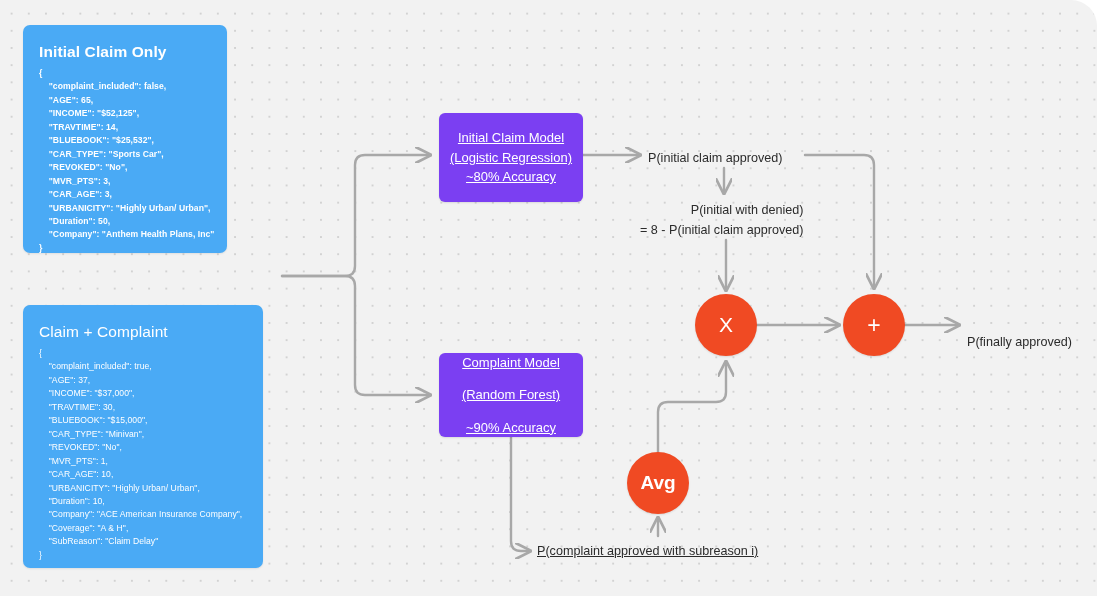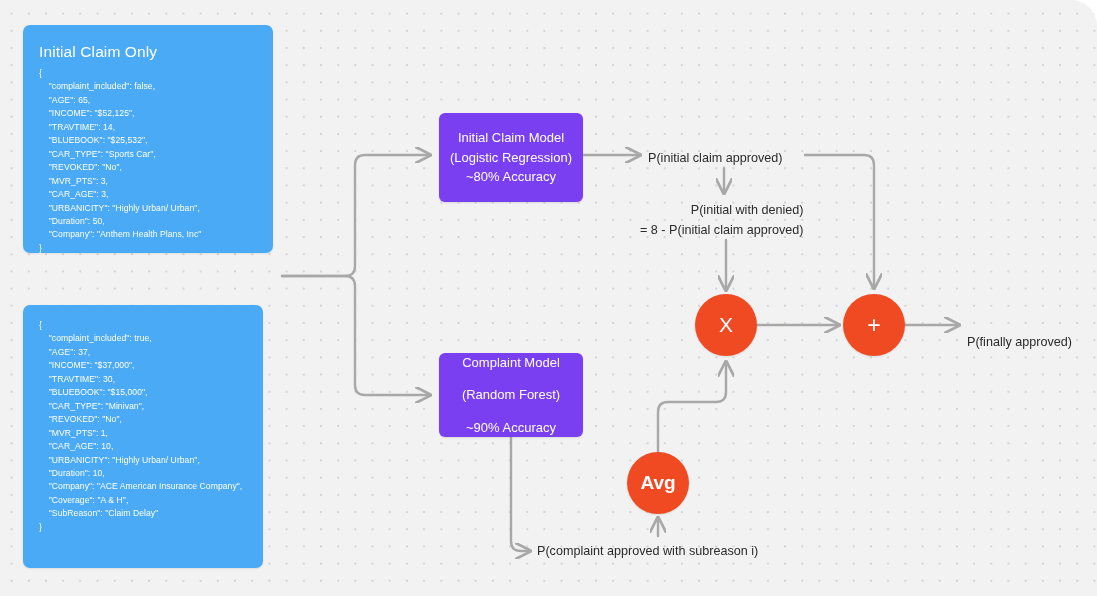--- a/index.html
+++ b/index.html
@@ -47,38 +47,39 @@
     line-height: 20px;
     margin: 3px 0 5px 0;
     letter-spacing: 0.1px;
   }
   .json-card .code {
     font-size: 8.6px;
     line-height: 13.45px;
     white-space: pre;
     letter-spacing: 0.05px;
   }
-  #card-initial { left: 23px; top: 25px; width: 250px; height: 228px; }
+  #card-initial { left: 23px; top: 25px; width: 204px; height: 228px; font-weight: bold; }
   #card-complaint { left: 23px; top: 305px; width: 240px; height: 263px; }
 
   
   .model-box {
     position: absolute;
     background: #7c3aed;
     background: #7b3ff2;
     border-radius: 6px;
     color: #ffffff;
     display: flex;
     flex-direction: column;
     align-items: center;
     justify-content: center;
     text-align: center;
     font-size: 13px;
     line-height: 19.5px;
     box-shadow: 0 1px 2px rgba(0,0,0,0.10);
+    text-decoration: underline;
   }
   #box-initial-model { left: 439px; top: 113px; width: 144px; height: 89px; }
   #box-complaint-model { left: 439px; top: 353px; width: 144px; height: 84px; justify-content: space-between; }
 
   
   .op-circle {
     position: absolute;
     border-radius: 50%;
     background: #f04a23;
     color: #ffffff;
@@ -95,21 +96,21 @@
   .edge-label {
     position: absolute;
     color: #2b2b2b;
     font-size: 12.6px;
     line-height: 20px;
     white-space: nowrap;
     text-align: right;
   }
   #lbl-initial-approved { left: 648px; top: 148px; }
   #lbl-initial-denied { left: 640px; top: 200px; }
-  #lbl-complaint-sub { left: 537px; top: 541px; }
+  #lbl-complaint-sub { left: 537px; top: 541px; text-decoration: underline; }
   #lbl-finally-approved { left: 967px; top: 332px; }
 </style>
 </head>
 <body>
 
 <div id="canvas">
 
   <svg id="edges" viewBox="0 0 1097 596" xmlns="http://www.w3.org/2000/svg">
     <defs>
       <marker id="arrow" viewBox="0 0 10 10" refX="9" refY="5" markerWidth="7" markerHeight="7" orient="auto-start-reverse">
@@ -153,20 +154,21 @@
     "REVOKED": "No",
     "MVR_PTS": 3,
     "CAR_AGE": 3,
     "URBANICITY": "Highly Urban/ Urban",
     "Duration": 50,
     "Company": "Anthem Health Plans, Inc"
 }</div>
   </div>
 
   <div class="json-card" id="card-complaint">
+    <div class="card-title">Claim + Complaint</div>
     <div class="code">{
     "complaint_included": true,
     "AGE": 37,
     "INCOME": "$37,000",
     "TRAVTIME": 30,
     "BLUEBOOK": "$15,000",
     "CAR_TYPE": "Minivan",
     "REVOKED": "No",
     "MVR_PTS": 1,
     "CAR_AGE": 10,

